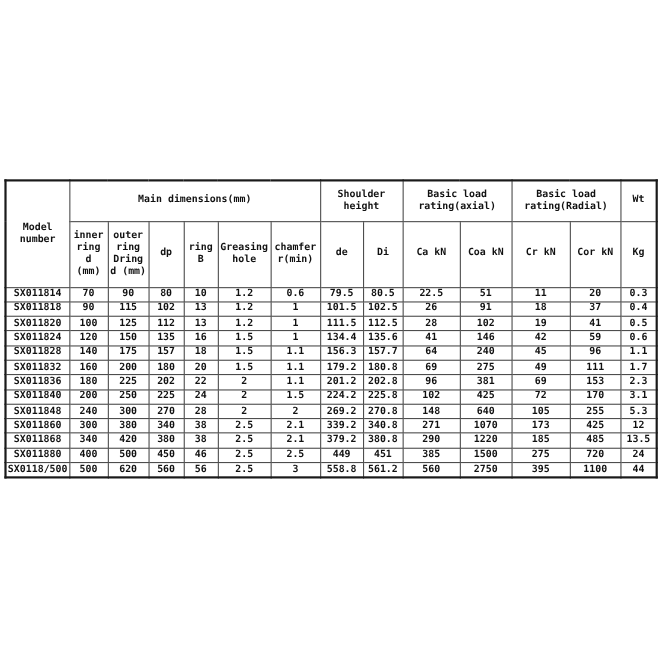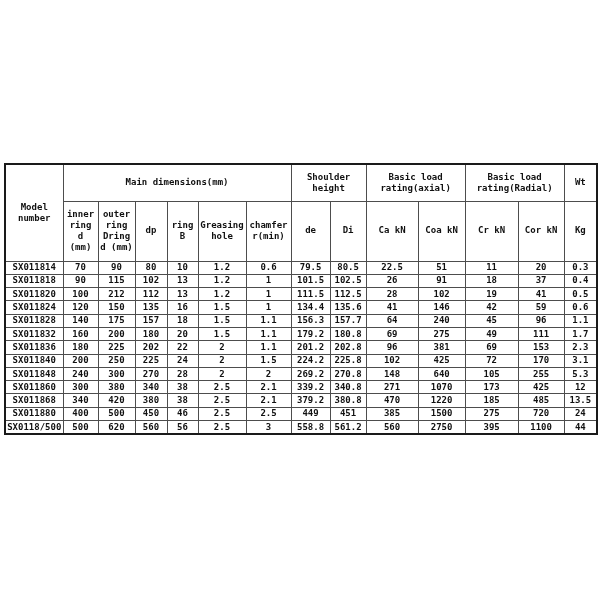--- a/index.html
+++ b/index.html
@@ -138,21 +138,21 @@
           <td>102.5</td>
           <td>26</td>
           <td>91</td>
           <td>18</td>
           <td>37</td>
           <td>0.4</td>
         </tr>
         <tr>
           <td>SX011820</td>
           <td>100</td>
-          <td>212</td>
+          <td>125</td>
           <td>112</td>
           <td>13</td>
           <td>1.2</td>
           <td>1</td>
           <td>111.5</td>
           <td>112.5</td>
           <td>28</td>
           <td>102</td>
           <td>19</td>
           <td>41</td>
@@ -273,21 +273,21 @@
         <tr>
           <td>SX011868</td>
           <td>340</td>
           <td>420</td>
           <td>380</td>
           <td>38</td>
           <td>2.5</td>
           <td>2.1</td>
           <td>379.2</td>
           <td>380.8</td>
-          <td>470</td>
+          <td>290</td>
           <td>1220</td>
           <td>185</td>
           <td>485</td>
           <td>13.5</td>
         </tr>
         <tr>
           <td>SX011880</td>
           <td>400</td>
           <td>500</td>
           <td>450</td>

